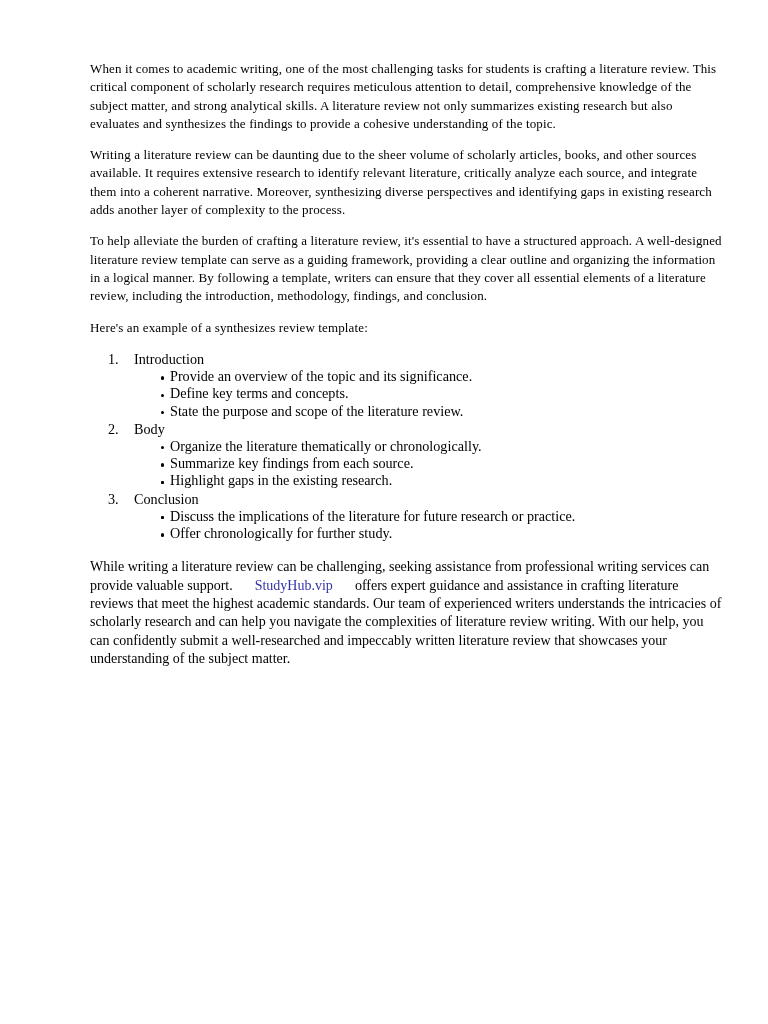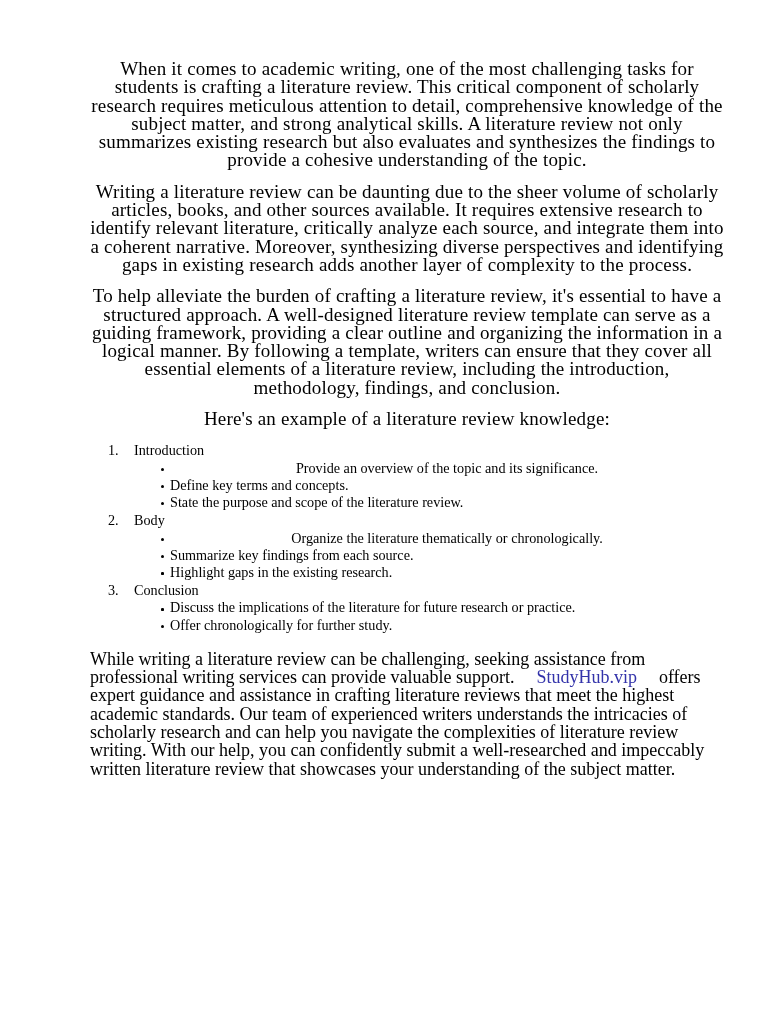--- a/index.html
+++ b/index.html
@@ -22,23 +22,23 @@
     box-sizing: border-box;
   }
   .content {
     position: absolute;
     left: 90px;
     top: 60px;
     width: 634px;
   }
   p.para {
     margin: 0 0 13px 0;
-    font-size: 19px;
+    font-size: 13px;
     line-height: 18.3px;
-    text-align: center;
+    text-align: left;
     letter-spacing: 0.01em;
   }
   ol.outline {
     margin: 0;
     padding: 0;
     list-style: none;
     counter-reset: outline;
   }
   ol.outline > li.outline-item {
     position: relative;
@@ -76,47 +76,46 @@
     position: absolute;
     left: 71px;
     top: 8.2px;
     width: 3.2px;
     height: 3.2px;
     background: #000000;
     border-radius: 50%;
   }
   .sub-first {
     margin-top: 15px;
-    text-align: center;
   }
   .sub-last {
     margin-bottom: 0;
   }
   .link {
     color: #3333aa;
     text-decoration: none;
   }
   .gap-before { padding-left: 22px; }
   .gap-after  { padding-right: 22px; }
   .final-para {
     margin: 16px 0 0 0;
-    font-size: 18px;
+    font-size: 14px;
     line-height: 18.3px;
   }
 </style>
 </head>
 <body>
 
 <div class="page">
   <div class="content">
 
     <p class="para">When it comes to academic writing, one of the most challenging tasks for students is crafting a literature review. This critical component of scholarly research requires meticulous attention to detail, comprehensive knowledge of the subject matter, and strong analytical skills. A literature review not only summarizes existing research but also evaluates and synthesizes the findings to provide a cohesive understanding of the topic.</p>
     <p class="para">Writing a literature review can be daunting due to the sheer volume of scholarly articles, books, and other sources available. It requires extensive research to identify relevant literature, critically analyze each source, and integrate them into a coherent narrative. Moreover, synthesizing diverse perspectives and identifying gaps in existing research adds another layer of complexity to the process.</p>
     <p class="para">To help alleviate the burden of crafting a literature review, it's essential to have a structured approach. A well-designed literature review template can serve as a guiding framework, providing a clear outline and organizing the information in a logical manner. By following a template, writers can ensure that they cover all essential elements of a literature review, including the introduction, methodology, findings, and conclusion.</p>
-    <p class="para">Here's an example of a literature review knowledge:</p>
+    <p class="para">Here's an example of a synthesizes review template:</p>
 
     <ol class="outline">
 
       <li class="outline-item">
         <div class="outline-head">
           <span class="outline-num">1.</span>
           <span>Introduction</span>
         </div>
         <ul class="sub">
           <li class="sub-item sub-first">

